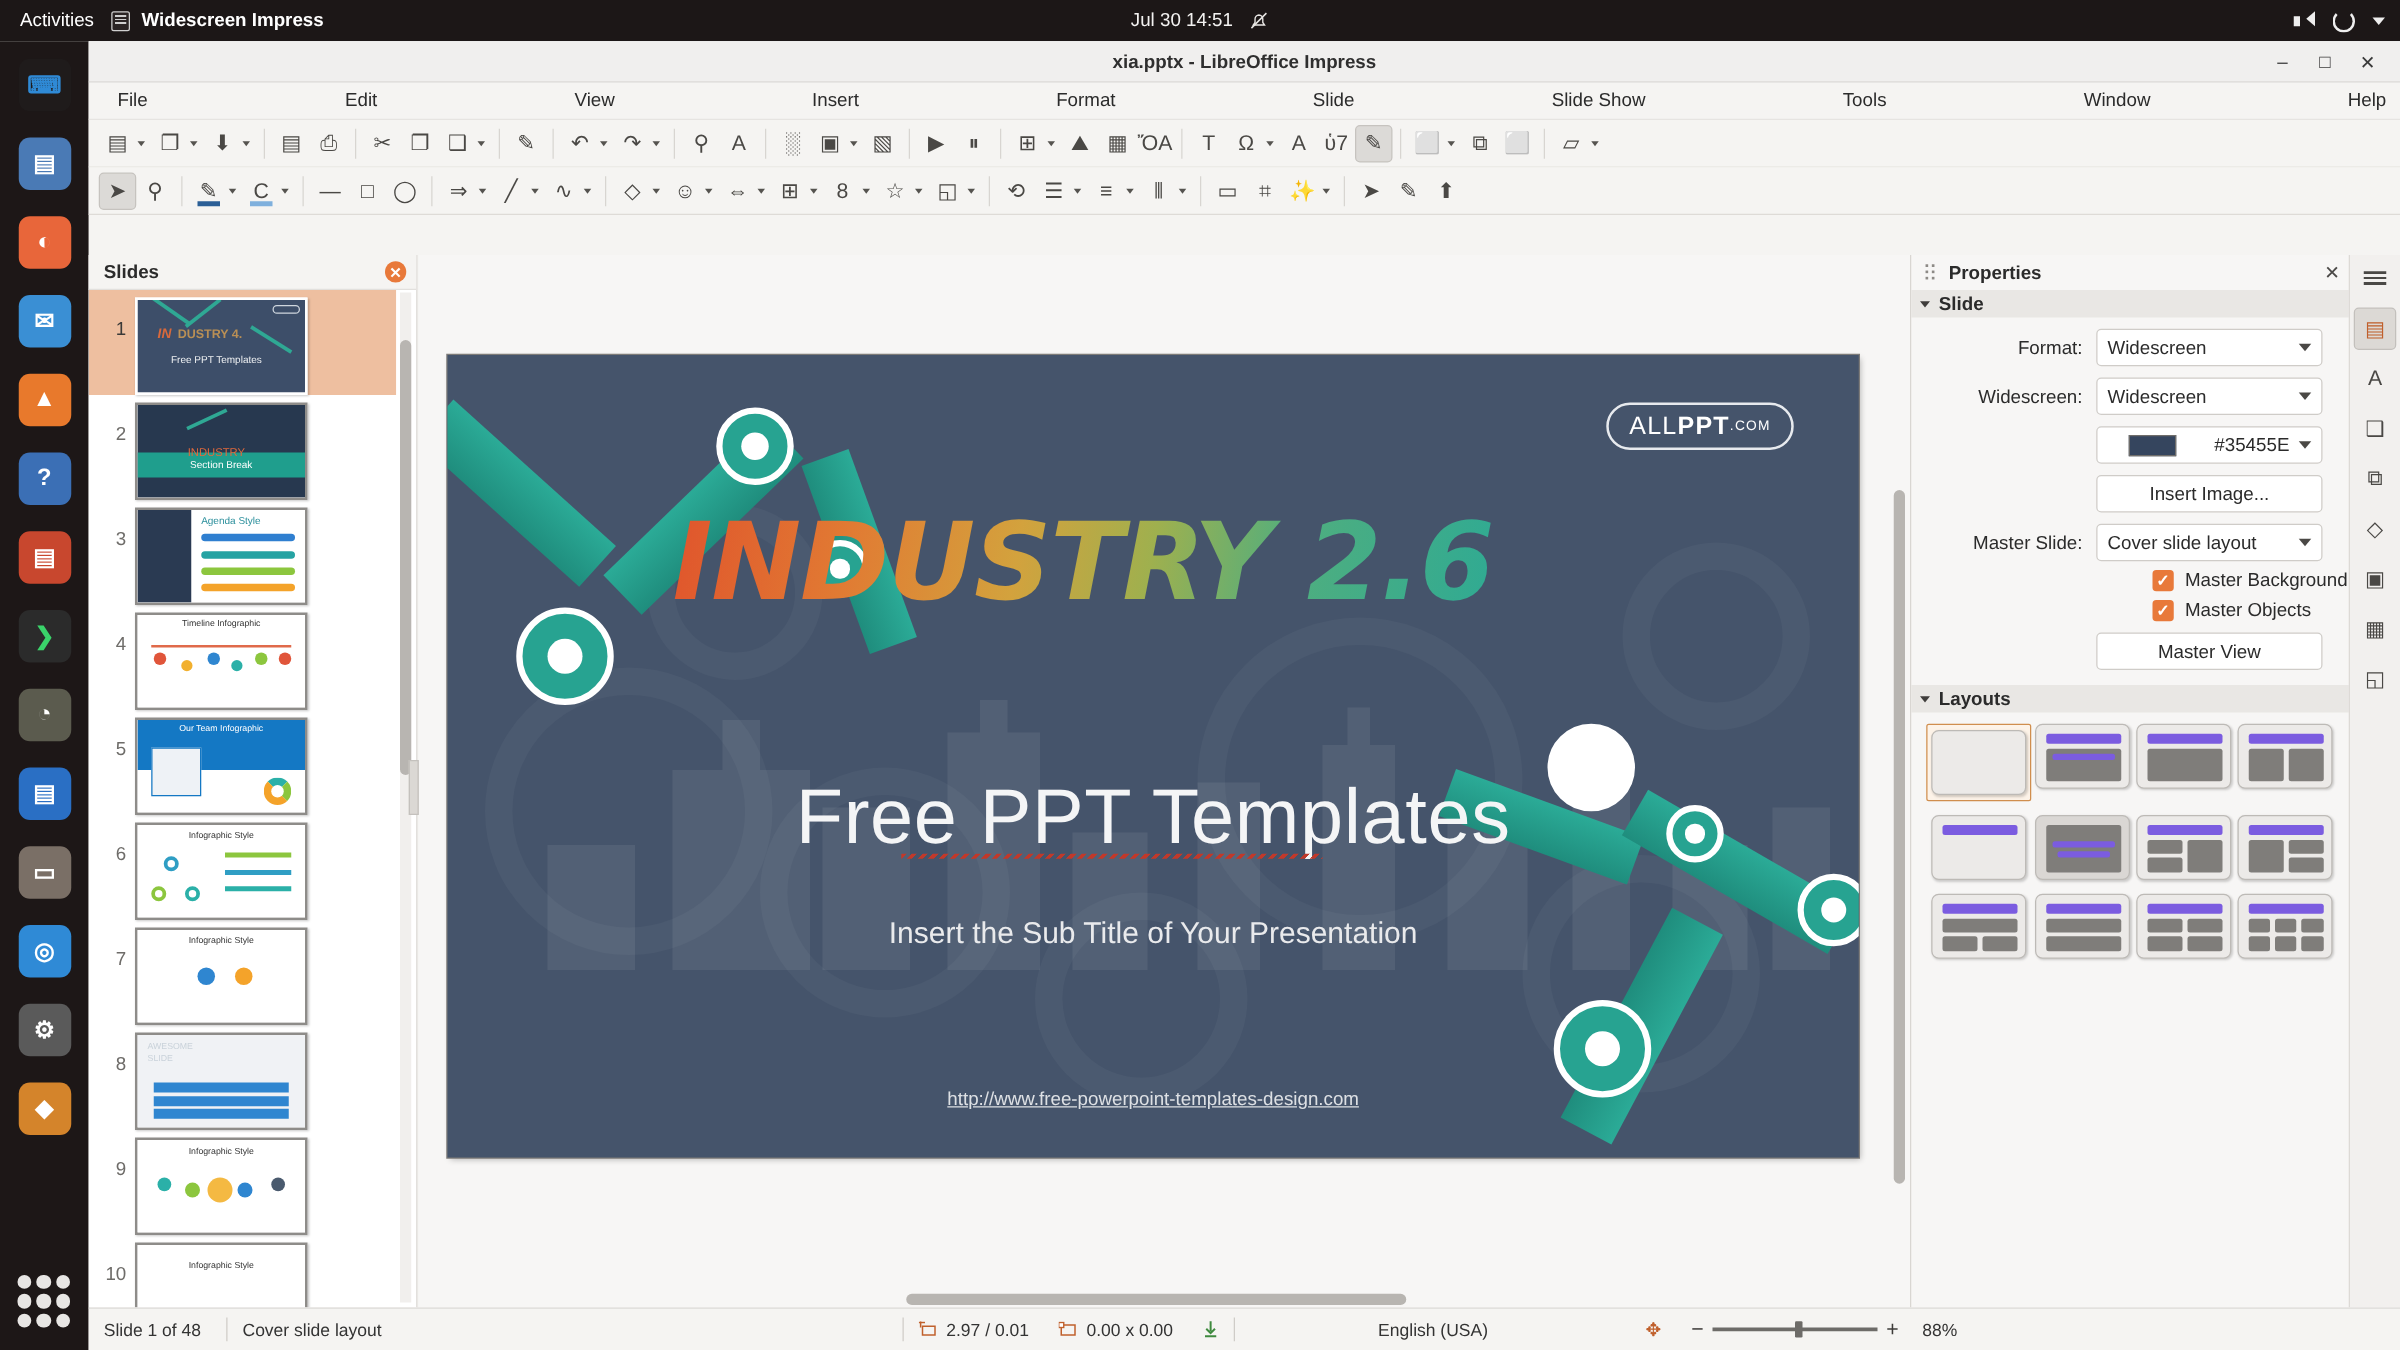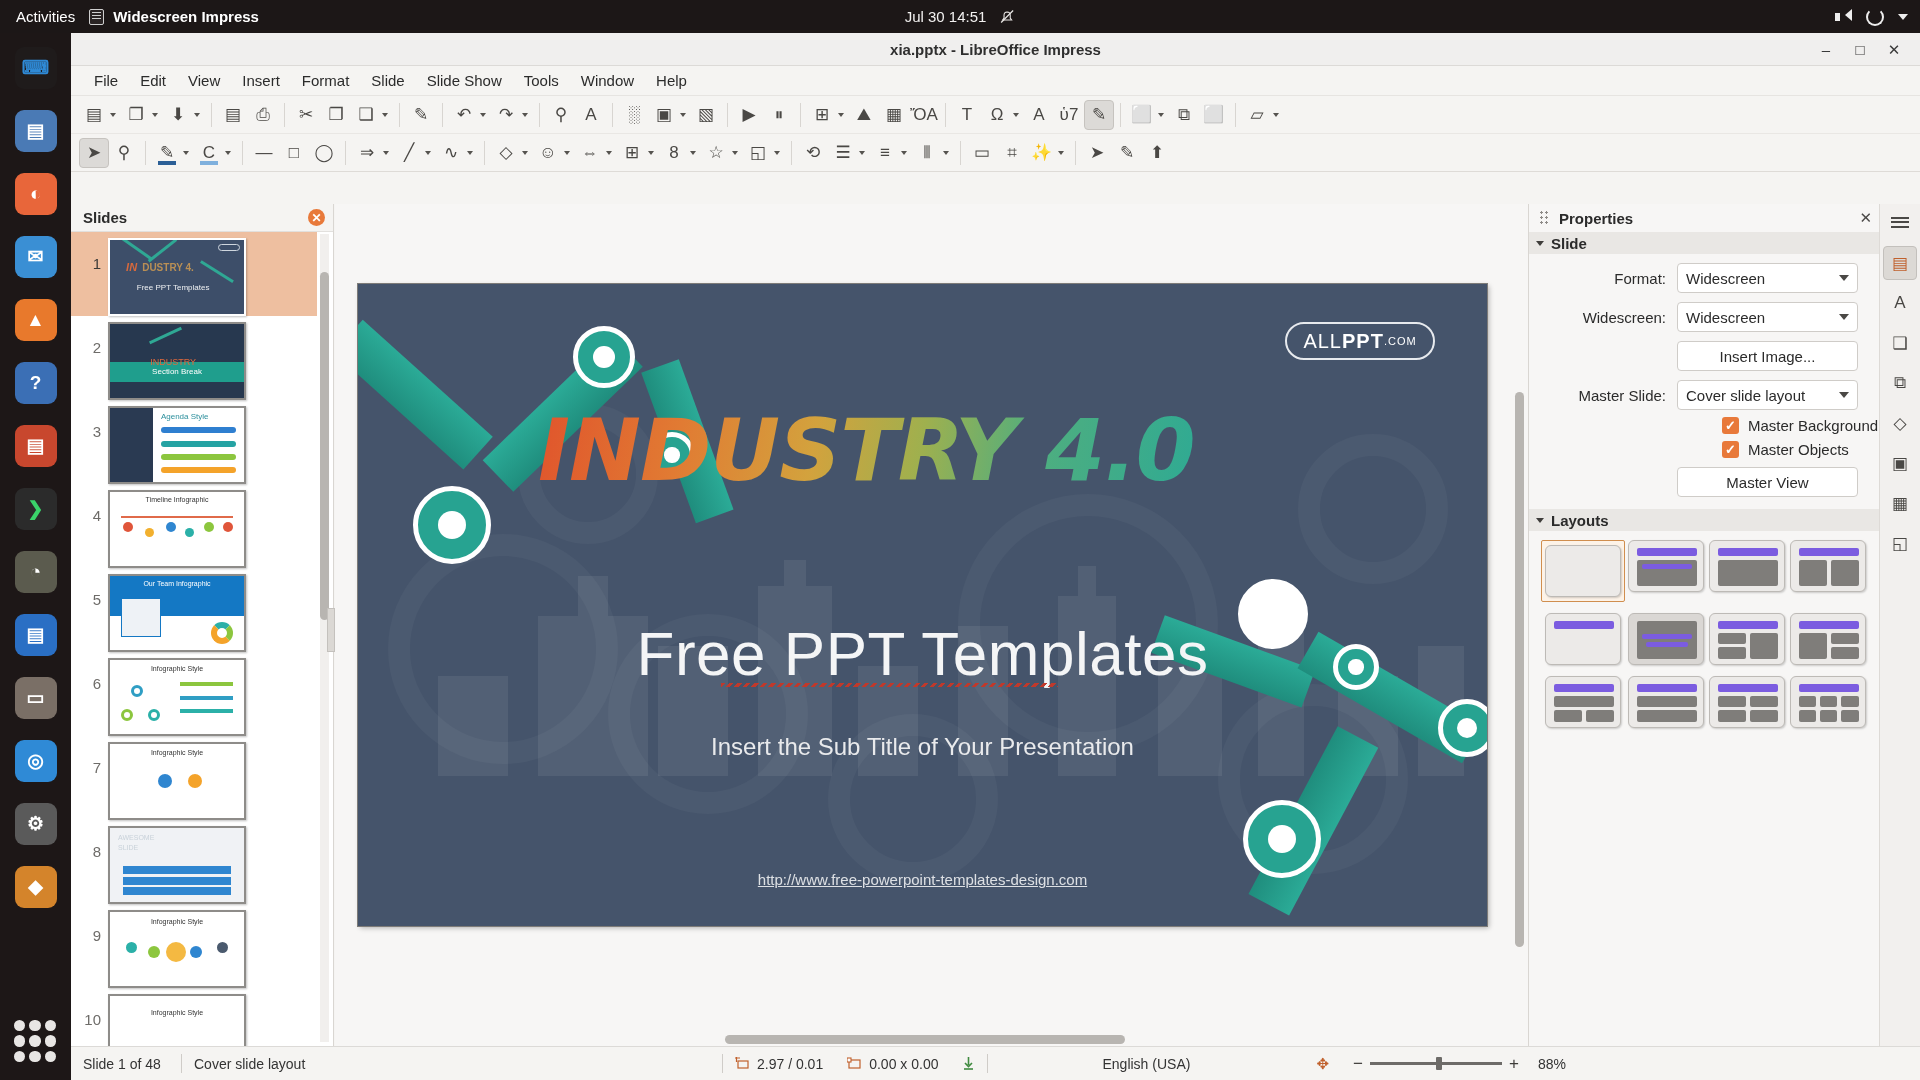--- a/index.html
+++ b/index.html
@@ -37,21 +37,21 @@
 
   
   #titlebar { height:33px; background:#f0efee; border-bottom:1px solid #dcdad7; display:flex; align-items:center;
               justify-content:center; position:relative; }
   #titlebar .t { font-weight:700; font-size:15px; color:#2f2f2f; }
   #titlebar .wbtns { position:absolute; right:6px; top:0; height:33px; display:flex; align-items:center; gap:14px; padding-right:10px;}
   .wbtn { width:20px; height:20px; position:relative; color:#3a3a3a; display:flex; align-items:center; justify-content:center; font-size:15px;}
 
   
   #menubar { height:30px; background:#f5f4f2; display:flex; align-items:center; padding-left:12px; gap:0px;
-             border-bottom:1px solid #e6e4e1; }
+             border-bottom:1px solid #e6e4e1;justify-content:space-between; }
   #menubar .mi { padding:3px 11px; font-size:15px; color:#2b2b2b; border-radius:3px; }
 
   
   .toolbar { height:38px; display:flex; align-items:center; padding-left:8px; gap:0; background:#f5f4f2; }
   #toolbar1 { border-bottom:1px solid #e9e7e4; }
   #toolbar2 { border-bottom:1px solid #dedbd7; }
   .tb { width:30px; height:30px; display:flex; align-items:center; justify-content:center; border-radius:4px; position:relative; }
   .tb.sel { background:#dcdad7; border:1px solid #c6c3bf; }
   .tsep { width:1px; height:24px; background:#d8d5d1; margin:0 6px; }
   .caret { width:0;height:0;border-left:3.5px solid transparent;border-right:3.5px solid transparent;border-top:4.5px solid #55534f;
@@ -629,21 +629,21 @@
       <div class="joint" style="left:975px; top:360px; width:46px; height:46px;"></div>
       <div class="joint" style="left:1080px;top:415px; width:58px; height:58px;"></div>
       <div class="joint" style="left:885px; top:516px; width:78px; height:78px;"></div>
 
       <div id="allppt">
         <span style="font-weight:300">ALL</span>
           <span style="font-weight:700">PPT</span>
           <span style="font-size:11px;font-weight:400">.COM</span>
       </div>
 
-      <div id="ind-title">INDUSTRY 4.0</div>
+      <div id="ind-title">INDUSTRY 2.6</div>
       <div id="slide-title"><span>Free PPT Templates</span></div>
       <div id="slide-sub">Insert the Sub Title of Your Presentation</div>
       <div id="slide-link">
         <a href="#">http://www.free-powerpoint-templates-design.com</a>
       </div>
     </div>
     <div id="work-vscroll">
         <div class="thumb"></div>
       </div>
     <div id="work-hscroll">
@@ -668,20 +668,28 @@
         <div class="sb-lab">Format:</div>
         <div class="sb-ctl">
           <span>Widescreen</span>
           <span class="dd"></span>
         </div>
       </div>
       <div class="sb-row">
         <div class="sb-lab">Widescreen:</div>
         <div class="sb-ctl">
           <span>Widescreen</span>
+          <span class="dd"></span>
+        </div>
+      </div>
+      <div class="sb-row">
+        <div class="sb-lab"></div>
+        <div class="sb-ctl btn-like">
+          <span class="swatch"></span>
+          <span>#35455E</span>
           <span class="dd"></span>
         </div>
       </div>
       <div class="sb-row">
         <div class="sb-lab"></div>
         <div class="sb-ctl btn-like">Insert Image...</div>
       </div>
       <div class="sb-row">
         <div class="sb-lab">Master Slide:</div>
         <div class="sb-ctl">

